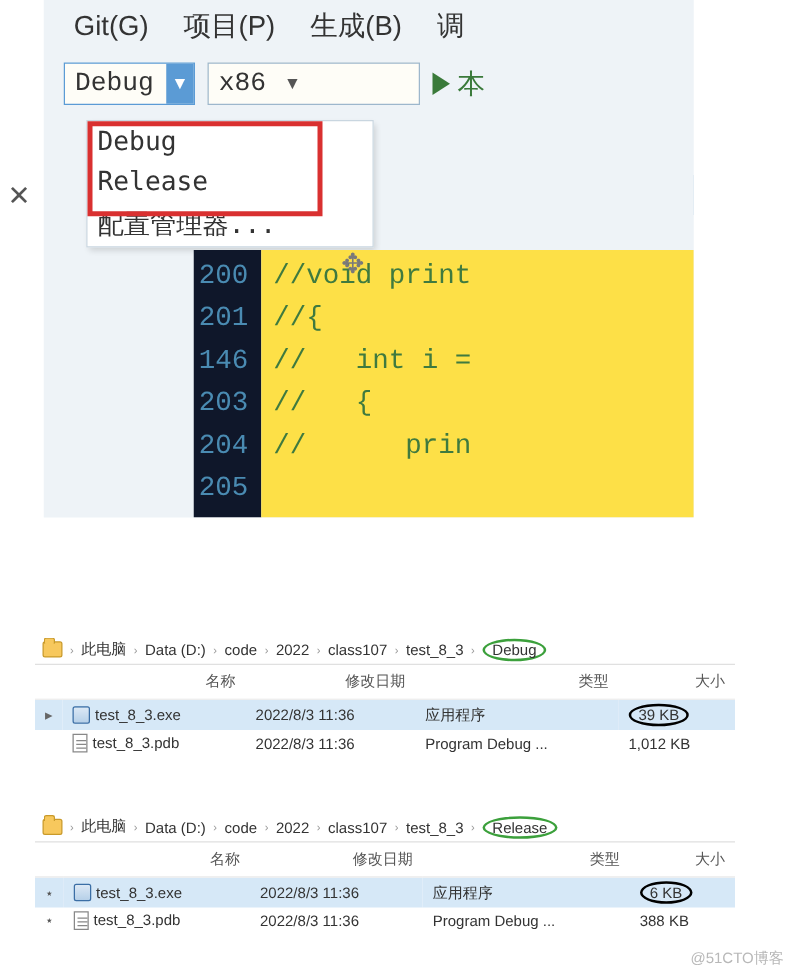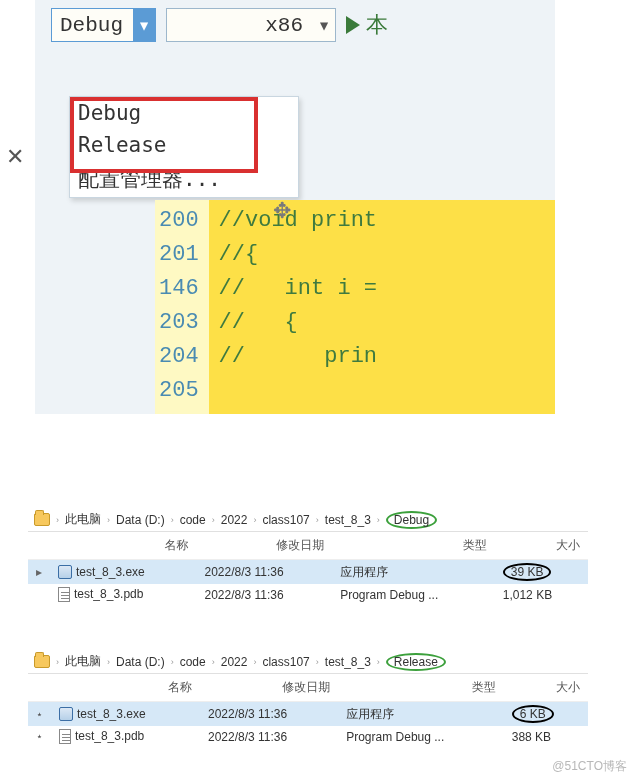--- a/index.html
+++ b/index.html
@@ -27,42 +27,42 @@
     display: inline-flex; align-items: center;
     border: 1px solid #9db7cc; background: #fefdf7; height: 34px;
     font-size: 21px; font-family: Consolas, "Courier New", monospace;
   }
   .combo.debug { border-color:#5b9bd5; }
   .combo .label { padding: 2px 10px 2px 8px; }
   .combo .tri {
     width: 22px; height: 32px; display:flex; align-items:center; justify-content:center;
   }
   .combo.debug .tri { background:#5b9bd5; color:#fff; }
-  .combo.x86 { width: 170px; justify-content: flex-end; }
+  .combo.x86 { width: 170px; justify-content: flex-start; }
   .combo.x86 .tri { color:#555; }
   .run-btn { display:flex; align-items:center; gap:6px; font-size:22px; color:#3a7a3a; }
   .run-btn .play {
     width:0;height:0;border-left:14px solid #3a7a3a;border-top:9px solid transparent;border-bottom:9px solid transparent;
   }
 
   .dropdown {
     position: absolute; top: 96px; left: 34px; width: 230px;
     background: #ffffff; border: 1px solid #c9d6e0;
     box-shadow: 2px 3px 5px rgba(0,0,0,.15);
     font-family: Consolas, "Microsoft YaHei", monospace; font-size: 21px;
   }
   .dropdown .opt { padding: 4px 8px; }
   .red-box { position:absolute; top:97px; left:35px; width:188px; height:76px;
     border:4px solid #d93030; pointer-events:none; }
 
   .close-x { position:absolute; top:144px; left:0; font-size:22px; color:#555; padding:0 6px; cursor:pointer;}
   .bluebar { position:absolute; top:140px; left:40px; width:480px; height:32px; background:#97bdd7; z-index:-1;}
 
   .code-area { position:absolute; top:200px; left:120px; right:0; bottom:0; display:flex; }
-  .gutter { background:#fef9c3; color:#4a8bb2; font-family:Consolas,"Courier New",monospace; font-size:22px; text-align:right; padding:4px 10px 4px 4px; }
+  .gutter { background:#0f172a; color:#4a8bb2; font-family:Consolas,"Courier New",monospace; font-size:22px; text-align:right; padding:4px 10px 4px 4px; }
   .gutter div { height:34px; line-height:34px; }
   .code {
     flex:1; background:#fde047; font-family:Consolas,"Courier New",monospace;
     font-size:22px; color:#3f7a3f; padding:4px 0 4px 10px;
   }
   .code div { height:34px; line-height:34px; white-space: pre; }
   .move-cursor { position:absolute; top:198px; left:238px; font-size:22px; color:#7a7a7a;}
 
   
   .explorer-block {
@@ -101,20 +101,26 @@
   .pdb-ico::before{content:'';position:absolute;top:4px;left:2px;width:8px;height:1px;background:#888;box-shadow:0 3px 0 #888,0 6px 0 #888;}
   .size-oval { border:2px solid #000000; border-radius:50%; padding:0 6px; display:inline-block; }
   .star-col { width:14px; text-align:center; color:#555; font-size:11px;}
 
   .watermark { position:absolute; bottom:0; right:10px; font-size:12px; color:#b8b8b8; }
 </style>
 </head>
 <body>
 
 <div class="vs-panel">
+  <div class="vs-menubar">
+    <span class="item">Git(G)</span>
+    <span class="item">项目(P)</span>
+    <span class="item">生成(B)</span>
+    <span class="item">调</span>
+  </div>
   <div class="vs-toolbar">
     <div class="combo debug">
       <span class="label">Debug</span>
       <span class="tri">▾</span>
     </div>
     <div class="combo x86">
       <span class="label">x86</span>
       <span class="tri">▾</span>
     </div>
     <div class="run-btn">

